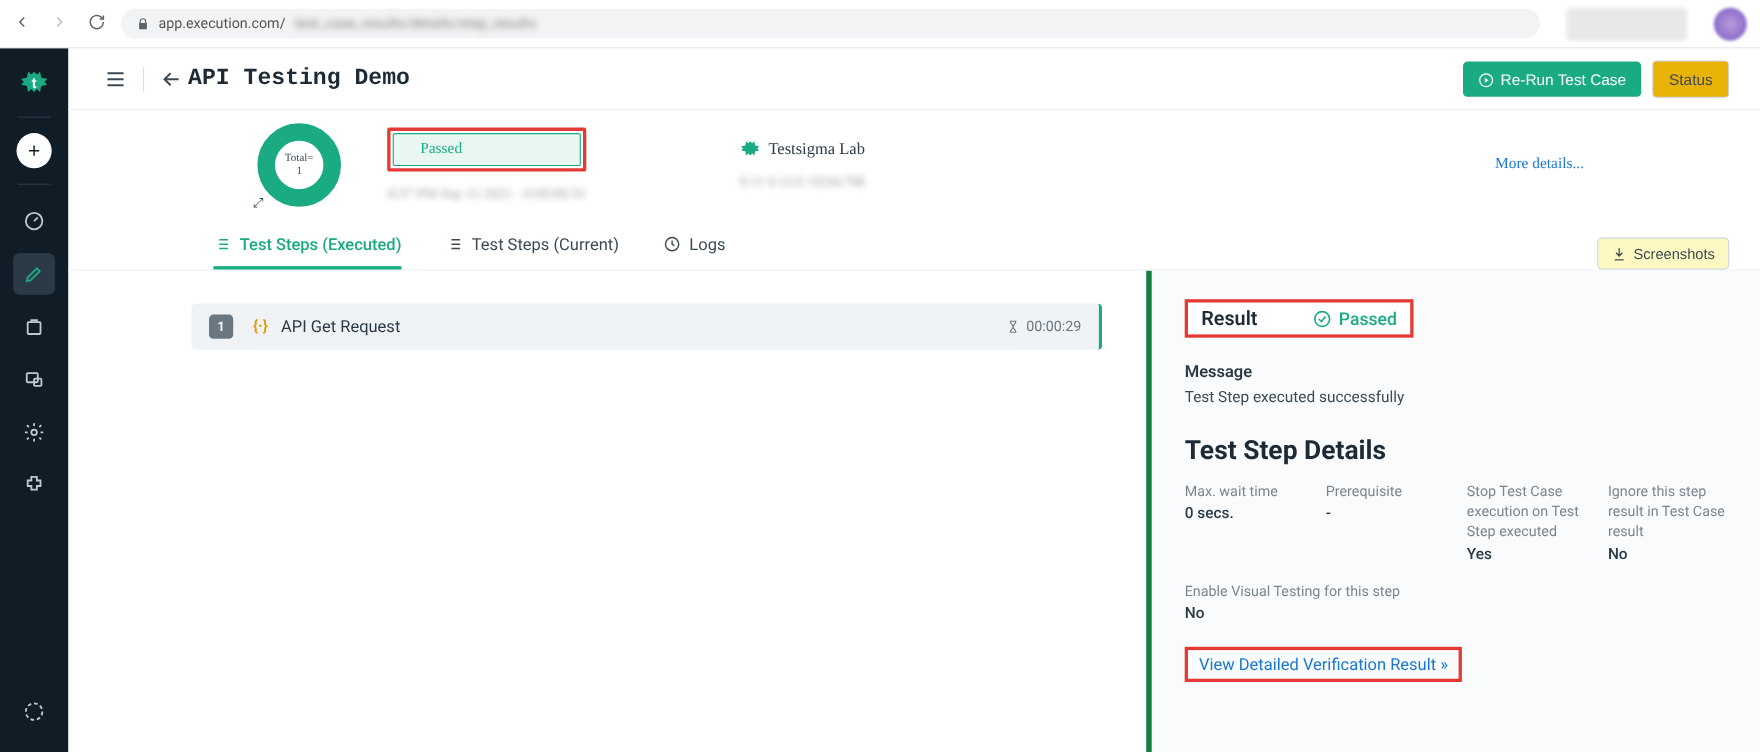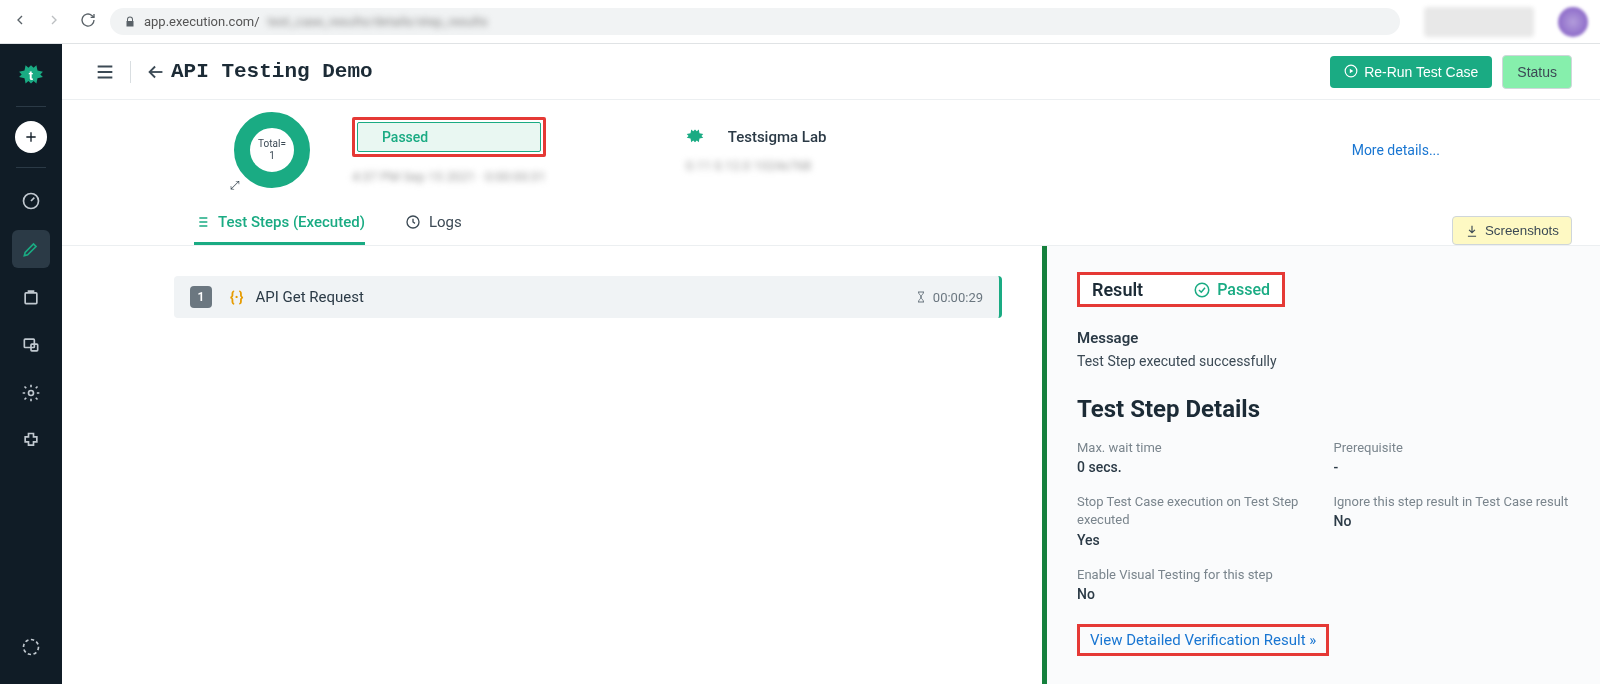--- a/index.html
+++ b/index.html
@@ -25,34 +25,34 @@
   .side-sep { width: 30px; border-top: 1px solid #2b3a46; margin: 4px 0; }
   .sidebar .bottom { margin-top: auto; margin-bottom: 18px; }
 
   
   .main { flex: 1; display: flex; flex-direction: column; min-width:0;}
   .top-bar { display: flex; align-items: center; padding: 0 28px; height: 56px; border-bottom: 1px solid #eceff1;}
   .hamburger, .back-btn { color: #3c4a55; display:flex; align-items:center; justify-content:center; width:30px; height:30px; }
   .divider-v { height: 22px; width:1px; background:#d9dee1; margin:0 10px;}
   .page-title { font-size: 21px; font-weight: 600; color:#1c2b36;font-family:Liberation Mono, monospace;}
   .top-bar .spacer { flex: 1; }
-  .btn-primary { background:#1aab83; color:#fff; border:none; border-radius:4px; padding:8px 14px; font-size:14px; font-weight:500; display:flex; align-items:flex-start; gap:6px;}
-  .btn-outline { background:#86efac; border:1px solid #cfd6da; color:#3c4a55; border-radius:4px; padding:8px 14px; font-size:14px; margin-left:10px;}
-
-  
-  .summary { display:flex; align-items:center; padding: 10px 100px 10px 170px; gap: 40px; border-bottom: 0; }
+  .btn-primary { background:#1aab83; color:#fff; border:none; border-radius:4px; padding:8px 14px; font-size:14px; font-weight:500; display:flex; align-items:flex-end; gap:6px;}
+  .btn-outline { background:#eab308; border:1px solid #cfd6da; color:#3c4a55; border-radius:4px; padding:8px 14px; font-size:14px; margin-left:10px;}
+
+  
+  .summary { display:flex; align-items:center; padding: 10px 100px 10px 170px; gap: 40px; border-bottom: 0; font-family: Liberation Serif, serif; }
   .donut-wrap { position:relative; width:80px; height:80px; }
   .donut-wrap svg { width:80px; height:80px;}
   .donut-label { position:absolute; top:50%; left:50%; transform:translate(-50%,-50%); text-align:center; font-size:10px; color:#3c4a55; line-height:1.2;}
   .donut-arrow{ position:absolute; bottom:-2px; left:-2px; font-size:12px; color:#3c4a55;}
   .status-badge-wrap { border:3px solid #e53935; padding:2px; border-radius:2px; }
   .status-badge { border:1px solid #1aab83; color:#1aab83; background:#e9f7f2; padding:6px 24px; font-weight:500; font-size:14px; border-radius:2px;}
   .blur-line { filter:blur(3px); color:#999; font-size:13px; margin-top:6px;}
   .col-summary { display:flex; flex-direction:column; gap:6px;}
-  .lab-row { display:flex; align-items:center; gap:24px; font-size:15px; font-weight:500; color:#2b3a46;}
+  .lab-row { display:flex; align-items:center; gap:8px; font-size:15px; font-weight:500; color:#2b3a46;}
   .more-link { color:#1976d2; font-size:14px; margin-left:auto; margin-right:60px;}
 
   
   .tabs { display:flex; align-items:flex-end; padding: 0 28px 0 132px; border-bottom:1px solid #eceff1; height:46px; gap:40px;}
   .tab { display:flex; align-items:center; gap:8px; color:#3c4a55; font-size:15px; padding:11px 0; border-bottom:3px solid transparent; }
   .tab.active { color:#1aab83; border-bottom-color:#1aab83; font-weight:500;}
   .tab svg { width:16px; height:16px; }
   .tabs .spacer { flex:1;}
   .scr-btn { border:1px solid #cfd6da; border-radius:4px; padding:6px 12px; display:flex; align-items:center; gap:6px; color:#3c4a55; background:#fef9c3;}
 
@@ -67,21 +67,21 @@
   .step-time { color:#6b7780; font-size:13px; display:flex; align-items:center; gap:6px;}
 
   
   .right-panel { width:558px; background:#fafbfc; border-left:5px solid #15803d; padding:26px 30px; overflow:auto;}
   .result-box { border:3px solid #e53935; display:inline-flex; align-items:center; padding:4px 12px; gap:50px; background:#fff;}
   .result-label { font-size:18px; font-weight:600; color:#1c2b36;}
   .passed-inline { display:flex; align-items:center; gap:6px; color:#1aab83; font-size:16px; font-weight:500;}
   .section-h { font-size:15px; font-weight:600; color:#2b3a46; margin-top:22px;}
   .section-body { color:#3c4a55; font-size:14px; margin-top:6px;}
   .details-h { font-size:24px; font-weight:700; color:#1c2b36; margin-top:26px;}
-  .grid-two { display:grid; grid-template-columns: 1fr 1fr; column-gap:20px; row-gap:18px; margin-top:16px;}
+  .grid-two { display:grid; grid-template-columns: 1fr 1fr 1fr 1fr; column-gap:20px; row-gap:18px; margin-top:16px;}
   .kv .k { color:#7a858d; font-size:13px; line-height:1.4;}
   .kv .v { color:#2b3a46; font-size:14px; font-weight:500; margin-top:2px;}
   .full-row { grid-column: 1 / span 2; }
   .link-box { border:3px solid #e53935; display:inline-block; padding:4px 10px; margin-top:22px;}
   .link-box a{ color:#1976d2; font-size:15px; text-decoration:none;}
 </style>
 </head>
 <body>
 
 <div class="browser-bar">
@@ -219,20 +219,26 @@
 
     <div class="tabs">
       <div class="tab active">
         <svg viewBox="0 0 24 24" fill="none" stroke="currentColor" stroke-width="2">
             <path d="M8 6h12M8 12h12M8 18h12M4 6h.01M4 12h.01M4 18h.01"></path>
           </svg>
         <span>Test Steps (Executed)</span>
       </div>
       <div class="tab">
         <svg viewBox="0 0 24 24" fill="none" stroke="currentColor" stroke-width="2">
+            <path d="M8 6h12M8 12h12M8 18h12M4 6h.01M4 12h.01M4 18h.01"></path>
+          </svg>
+        <span>Test Steps (Current)</span>
+      </div>
+      <div class="tab">
+        <svg viewBox="0 0 24 24" fill="none" stroke="currentColor" stroke-width="2">
             <circle cx="12" cy="12" r="9"></circle>
             <path d="M12 7v5l3 2"></path>
           </svg>
         <span>Logs</span>
       </div>
       <div class="spacer"></div>
       <button class="scr-btn">
         <svg width="14" height="14" viewBox="0 0 24 24" fill="none" stroke="currentColor" stroke-width="2">
             <path d="M12 3v12M7 10l5 5 5-5M5 21h14"></path>
           </svg>

